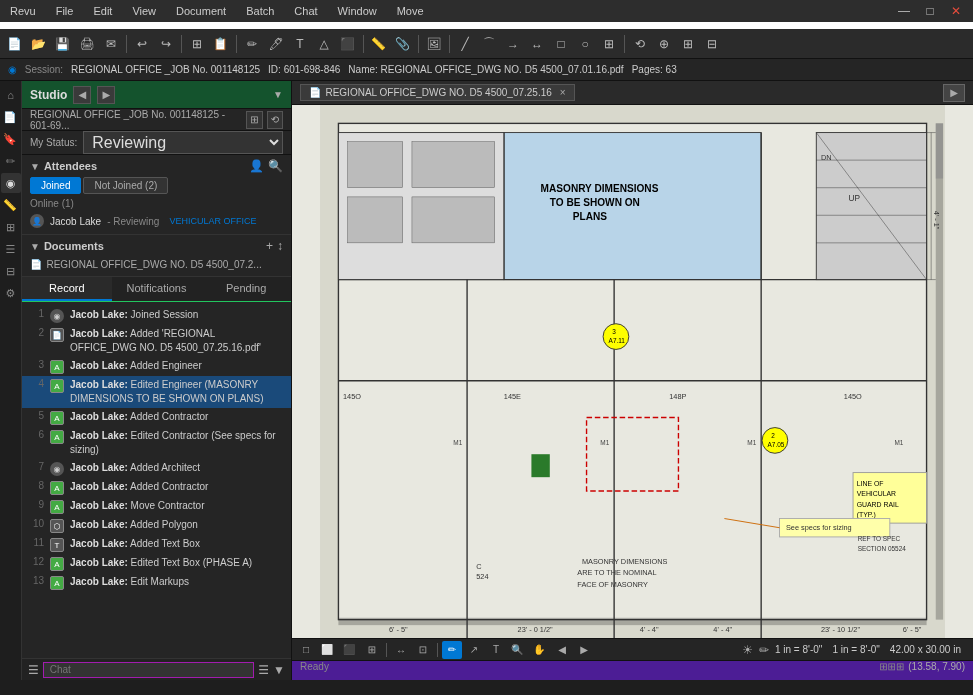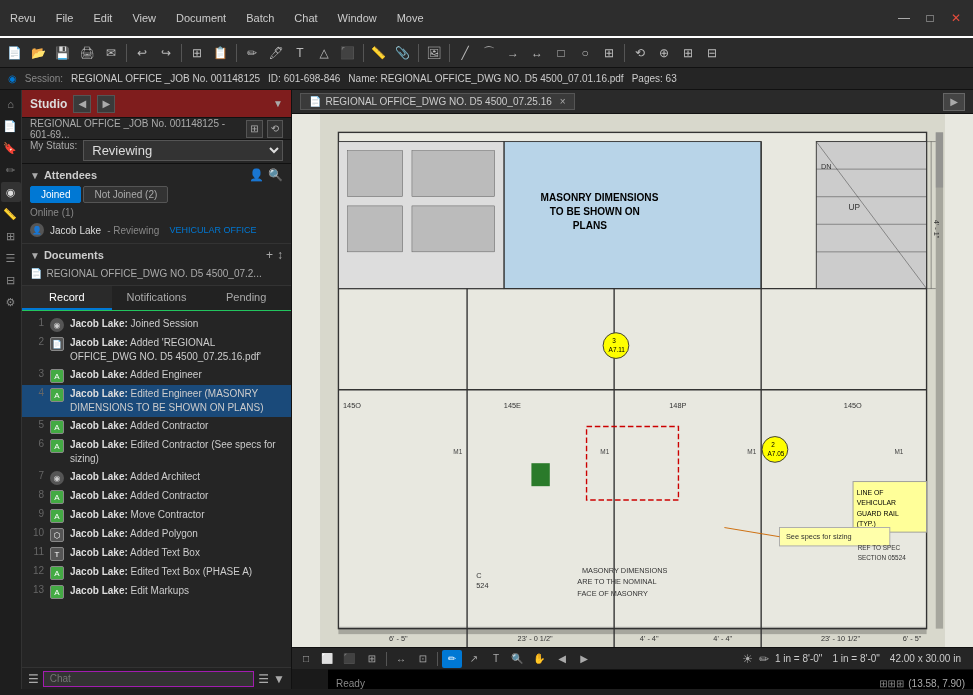--- a/index.html
+++ b/index.html
@@ -1,21 +1,21 @@
 <!DOCTYPE html>
 <html><head>
   <meta charset="utf-8">
   <style>
     * { box-sizing: border-box; margin: 0; padding: 0; font-family: 'Segoe UI', Arial, sans-serif; }
     body { width: 973px; height: 695px; overflow: hidden; background: #1e1e1e; color: #ccc; font-size: 11px; }
 
     
     #menu-bar {
-      height: 38px; background: #2d2d2d; display: flex; align-items: center;
-      border-bottom: 2px solid #ffffff; padding: 0 6px; gap: 12px;
+      height: 29px; background: #2d2d2d; display: flex; align-items: center;
+      border-bottom: 7px solid #ffffff; padding: 0 6px; gap: 12px;
     }
     .menu-item { font-size: 11px; color: #ccc; cursor: pointer; padding: 2px 4px; }
 
     
     #toolbar {
       height: 30px; background: #2b2b2b; display: flex; align-items: center;
       border-bottom: 1px solid #111; padding: 0 4px; gap: 2px;
     }
     .tb-btn {
       width: 22px; height: 22px; background: transparent; border: none;
@@ -36,21 +36,21 @@
     #main { display: flex; height: calc(695px - 22px - 30px - 22px - 22px); }
 
     
     #sidebar {
       width: 270px; background: #252525; border-right: 1px solid #111;
       display: flex; flex-direction: column; flex-shrink: 0;
     }
 
     
     #studio-header {
-      height: 28px; background: #7f1d1d; display: flex; align-items: center;
+      height: 28px; background: #14532d; display: flex; align-items: center;
       padding: 0 8px; border-bottom: 1px solid #111; gap: 6px;
     }
     .studio-title { font-size: 12px; color: #ddd; font-weight: 600; }
     .studio-btn {
       width: 18px; height: 18px; background: #3a3a3a; border: 1px solid #555;
       color: #aaa; font-size: 10px; cursor: pointer; display: flex; align-items: center; justify-content: center;
     }
     .studio-chevron { margin-left: auto; color: #aaa; font-size: 10px; cursor: pointer; }
 
     
@@ -59,27 +59,27 @@
       padding: 0 8px; border-bottom: 1px solid #111; font-size: 10px; color: #aaa; gap: 4px;
     }
     .job-btn {
       width: 18px; height: 18px; background: #333; border: 1px solid #555;
       color: #aaa; font-size: 10px; cursor: pointer; display: flex; align-items: center; justify-content: center;
       margin-left: auto;
     }
 
     
     #status-row {
-      height: 24px; background: #252525; display: flex; align-items: flex-start;
+      height: 24px; background: #252525; display: flex; align-items: center;
       padding: 0 8px; border-bottom: 1px solid #111; gap: 6px;
     }
     .status-label { color: #aaa; font-size: 10px; }
     .status-select {
       background: #333; border: 1px solid #555; color: #ddd;
-      font-size: 13px; padding: 1px 4px; flex: 1;
+      font-size: 16px; padding: 1px 4px; flex: 1;
     }
 
     
     #attendees-section { padding: 4px 8px; border-bottom: 1px solid #333; }
     .section-header {
       display: flex; align-items: center; gap: 4px; margin-bottom: 4px; cursor: pointer;
     }
     .section-title { font-size: 11px; color: #ccc; font-weight: 600; }
     .section-icon { font-size: 10px; color: #aaa; }
     .section-actions { margin-left: auto; display: flex; gap: 4px; }
@@ -162,22 +162,22 @@
     }
     .tab-close { color: #aaa; cursor: pointer; font-size: 10px; margin-left: 4px; }
 
     
     #drawing-canvas {
       flex: 1; background: #e8e8e0; position: relative; overflow: hidden;
     }
 
     
     #status-bottom {
-      height: 20px; background: #000000; display: flex; align-items: flex-end;
-      padding: 0 8px; gap: 8px; font-size: 10px; color: #888; border-top: 1px solid #111; margin-left: 36px;
+      height: 20px; background: #4c1d95; display: flex; align-items: flex-start;
+      padding: 0 8px; gap: 8px; font-size: 10px; color: #888; border-top: 1px solid #111;
     }
 
     
     #record-log::-webkit-scrollbar { width: 6px; }
     #record-log::-webkit-scrollbar-track { background: #222; }
     #record-log::-webkit-scrollbar-thumb { background: #444; }
 
     
     .blueprint-svg { width: 100%; height: 100%; }
 

